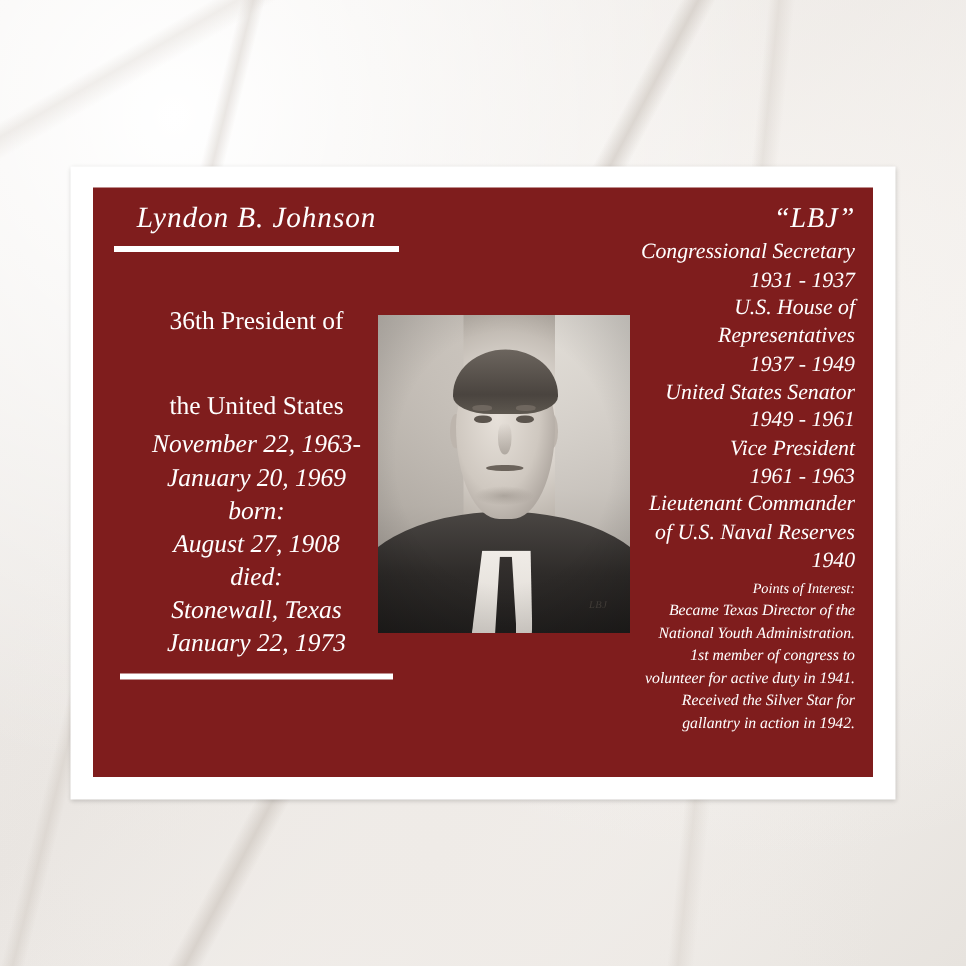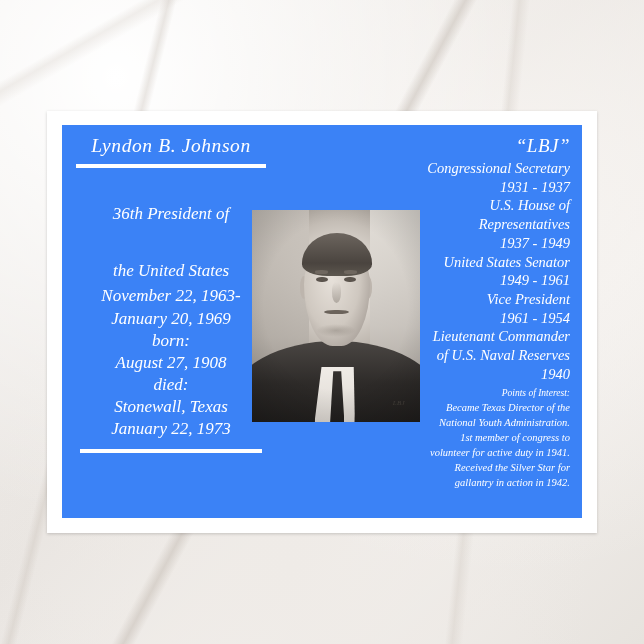--- a/index.html
+++ b/index.html
@@ -44,21 +44,21 @@
     height: 422px;
     background: #ffffff;
     box-shadow: 0 1px 3px rgba(0,0,0,0.18);
   }
   .card-inner {
     position: absolute;
     left: 15px;
     top: 14px;
     right: 15px;
     bottom: 15px;
-    background: #3b82f6;
+    background: #7f1d1d;
     color: #ffffff;
     overflow: hidden;
   }
 
   
   .left-col {
     position: absolute;
     left: 14px;
     top: 10px;
     width: 190px;
@@ -82,21 +82,20 @@
   .rule {
     height: 4px;
     background: #ffffff;
     margin: 6px auto 8px auto;
     width: 100%;
   }
   .rule.short { width: 96%; }
 
   .title-big {
     font-size: 17px;
-    font-style: italic;
     line-height: 1.22;
     margin-bottom: 4px;
     margin-top: 36px;
   }
   .lline {
     font-size: 17px;
     font-style: italic;
     line-height: 1.30;
   }
   .spacer-md { height: 13px; }
@@ -310,21 +309,21 @@
       <div class="right-col">
         <div class="nickname">“LBJ”</div>
         <div class="rline">Congressional Secretary</div>
         <div class="rline">1931 - 1937</div>
         <div class="rline">U.S. House of</div>
         <div class="rline">Representatives</div>
         <div class="rline">1937 - 1949</div>
         <div class="rline">United States Senator</div>
         <div class="rline">1949 - 1961</div>
         <div class="rline">Vice President</div>
-        <div class="rline">1961 - 1954</div>
+        <div class="rline">1961 - 1963</div>
         <div class="rline">Lieutenant Commander</div>
         <div class="rline">of U.S. Naval Reserves</div>
         <div class="rline">1940</div>
 
         <div class="poi-title">Points of Interest:</div>
         <div class="poi-text">Became Texas Director of the</div>
         <div class="poi-text">National  Youth Administration.</div>
         <div class="poi-text">1st member of congress to</div>
         <div class="poi-text">volunteer for active duty in 1941.</div>
         <div class="poi-text">Received the Silver Star for</div>

